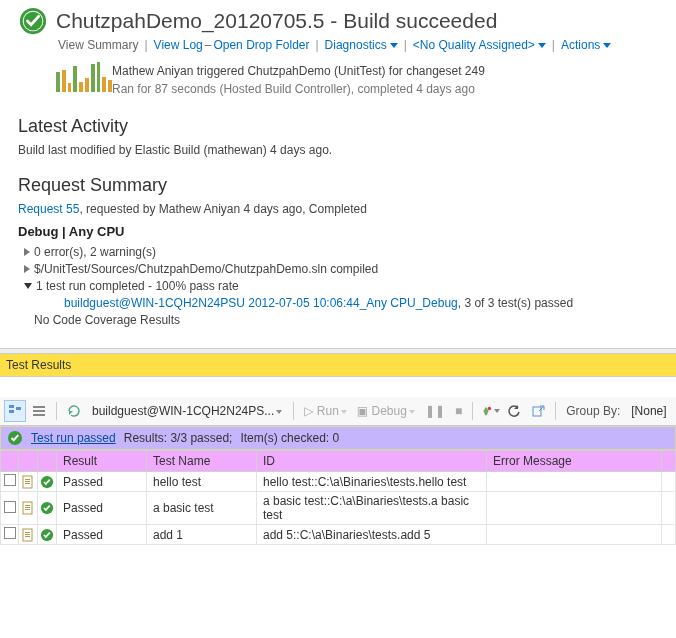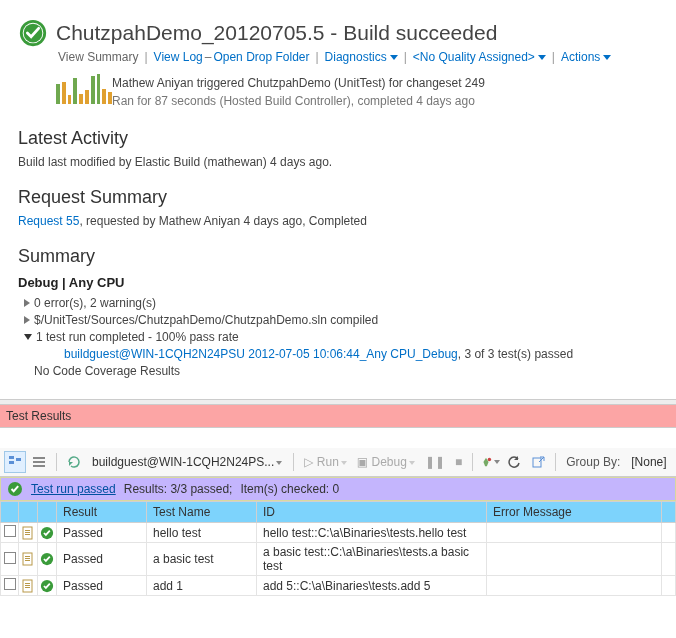--- a/index.html
+++ b/index.html
@@ -1,17 +1,17 @@
 <!DOCTYPE html>
 <html><head>
 <meta charset="utf-8">
 <style>
 * { box-sizing: border-box; margin: 0; padding: 0; }
 body { font-family: "Segoe UI", Tahoma, sans-serif; font-size: 12px; color: #333; background: #fff; width: 676px; }
-.top-panel { padding: 18px 18px 8px 18px; }
+.top-panel { padding: 6px 18px 8px 18px; }
 .header-row { display: flex; align-items: center; gap: 8px; margin-bottom: 2px; }
 .big-check { width: 30px; height: 30px; }
 .title { font-size: 21px; font-weight: 300; color: #444; }
 .link-bar { margin-left: 40px; font-size: 12px; color: #666; display: flex; align-items: center; gap: 2px; flex-wrap: wrap; }
 .link-bar a { color: #006fc7; text-decoration: none; cursor: pointer; }
 .link-bar .sep { color: #999; margin: 0 4px; }
 .caret-down { display: inline-block; width: 0; height: 0; border-left: 4px solid transparent; border-right: 4px solid transparent; border-top: 5px solid #006fc7; margin-left: 3px; vertical-align: middle; }
 .info-row { display: flex; margin: 10px 0 0 38px; }
 .mini-chart { display: flex; align-items: flex-end; gap: 2px; height: 30px; width: 56px; position: relative; }
 .mini-chart .bar { width: 4px; }
@@ -21,35 +21,35 @@
 .section-p { font-size: 12px; color: #444; margin-bottom: 4px; }
 .section-p a { color: #006fc7; text-decoration: none; }
 .config-line { font-size: 13px; font-weight: 700; color: #222; margin: 8px 0 6px 0; }
 .tree-item { display: flex; align-items: center; gap: 4px; font-size: 12px; color: #444; margin: 3px 0 3px 6px; }
 .tri { display: inline-block; width: 0; height: 0; }
 .tri-right { border-top: 4px solid transparent; border-bottom: 4px solid transparent; border-left: 6px solid #777; }
 .tri-down { border-left: 4px solid transparent; border-right: 4px solid transparent; border-top: 6px solid #333; }
 .tree-sub { margin-left: 46px; font-size: 12px; color: #444; }
 .tree-sub a { color: #006fc7; text-decoration: none; }
 .divider { height: 6px; background: #eee; border-top: 1px solid #ccc; border-bottom: 1px solid #ccc; margin-top: 10px; }
-.results-label { padding: 4px 6px; font-size: 12px; color: #333; background: #fca5a5; border-bottom: 1px solid #ccc; }
+.results-label { padding: 4px 6px; font-size: 12px; color: #333; background: #fde047; border-bottom: 1px solid #ccc; }
 .toolbar { display: flex; align-items: center; padding: 3px 4px; border-bottom: 1px solid #ccc; gap: 2px; background: #f8f8f8; margin-top: 20px; }
 .tb-btn { width: 22px; height: 22px; display: flex; align-items: center; justify-content: center; border: 1px solid transparent; cursor: pointer; }
 .tb-btn.active { border: 1px solid #a0c8e8; background: #e0efff; }
 .tb-sep { width: 1px; height: 18px; background: #ccc; margin: 0 4px; }
 .tb-text { font-size: 12px; color: #555; padding: 0 4px; }
 .tb-text.dis { color: #aaa; }
 .tb-dd { font-size: 12px; color: #333; padding: 2px 4px; border: 1px solid transparent; }
 .caret-sm { display: inline-block; width: 0; height: 0; border-left: 3px solid transparent; border-right: 3px solid transparent; border-top: 4px solid #888; margin-left: 2px; vertical-align: middle; }
 .caret-sm.dis { border-top-color: #ccc; }
 .status-bar { display: flex; align-items: center; gap: 8px; padding: 3px 6px; background: #c4b5fd; border: 1px solid #d8d8a0; font-size: 12px; }
 .status-bar a { color: #0050a0; text-decoration: underline; }
 .small-check { width: 16px; height: 16px; }
 .grid { border-collapse: collapse; width: 100%; font-size: 12px; }
-.grid th { text-align: left; font-weight: 400; padding: 3px 6px; border: 1px solid #d0d0d0; background: #7dd3fc; color: #333; }
+.grid th { text-align: left; font-weight: 400; padding: 3px 6px; border: 1px solid #d0d0d0; background: #f0abfc; color: #333; }
 .grid td { padding: 2px 6px; border: 1px solid #e4e4e4; color: #333; }
 .grid td.icon-cell { width: 18px; padding: 2px; text-align: center; }
 .cb { width: 12px; height: 12px; border: 1px solid #888; display: inline-block; background: #fff; }
 svg { display: block; }
 </style>
 </head>
 <body>
 
 <div class="top-panel">
   <div class="header-row">
@@ -95,21 +95,20 @@
   </div>
 
   <div class="section-h">Latest Activity</div>
   <div class="section-p">Build last modified by Elastic Build (mathewan) 4 days ago.</div>
 
   <div class="section-h">Request Summary</div>
   <div class="section-p">
     <a>Request 55</a><span>, requested by Mathew Aniyan 4 days ago, Completed</span>
   </div>
 
-  <div class="section-h">Summary</div>
   <div class="config-line">Debug | Any CPU</div>
   <div class="tree-item">
       <span class="tri tri-right"></span>
       <span>0 error(s), 2 warning(s)</span>
     </div>
   <div class="tree-item">
       <span class="tri tri-right"></span>
       <span>$/UnitTest/Sources/ChutzpahDemo/ChutzpahDemo.sln compiled</span>
     </div>
   <div class="tree-item">

